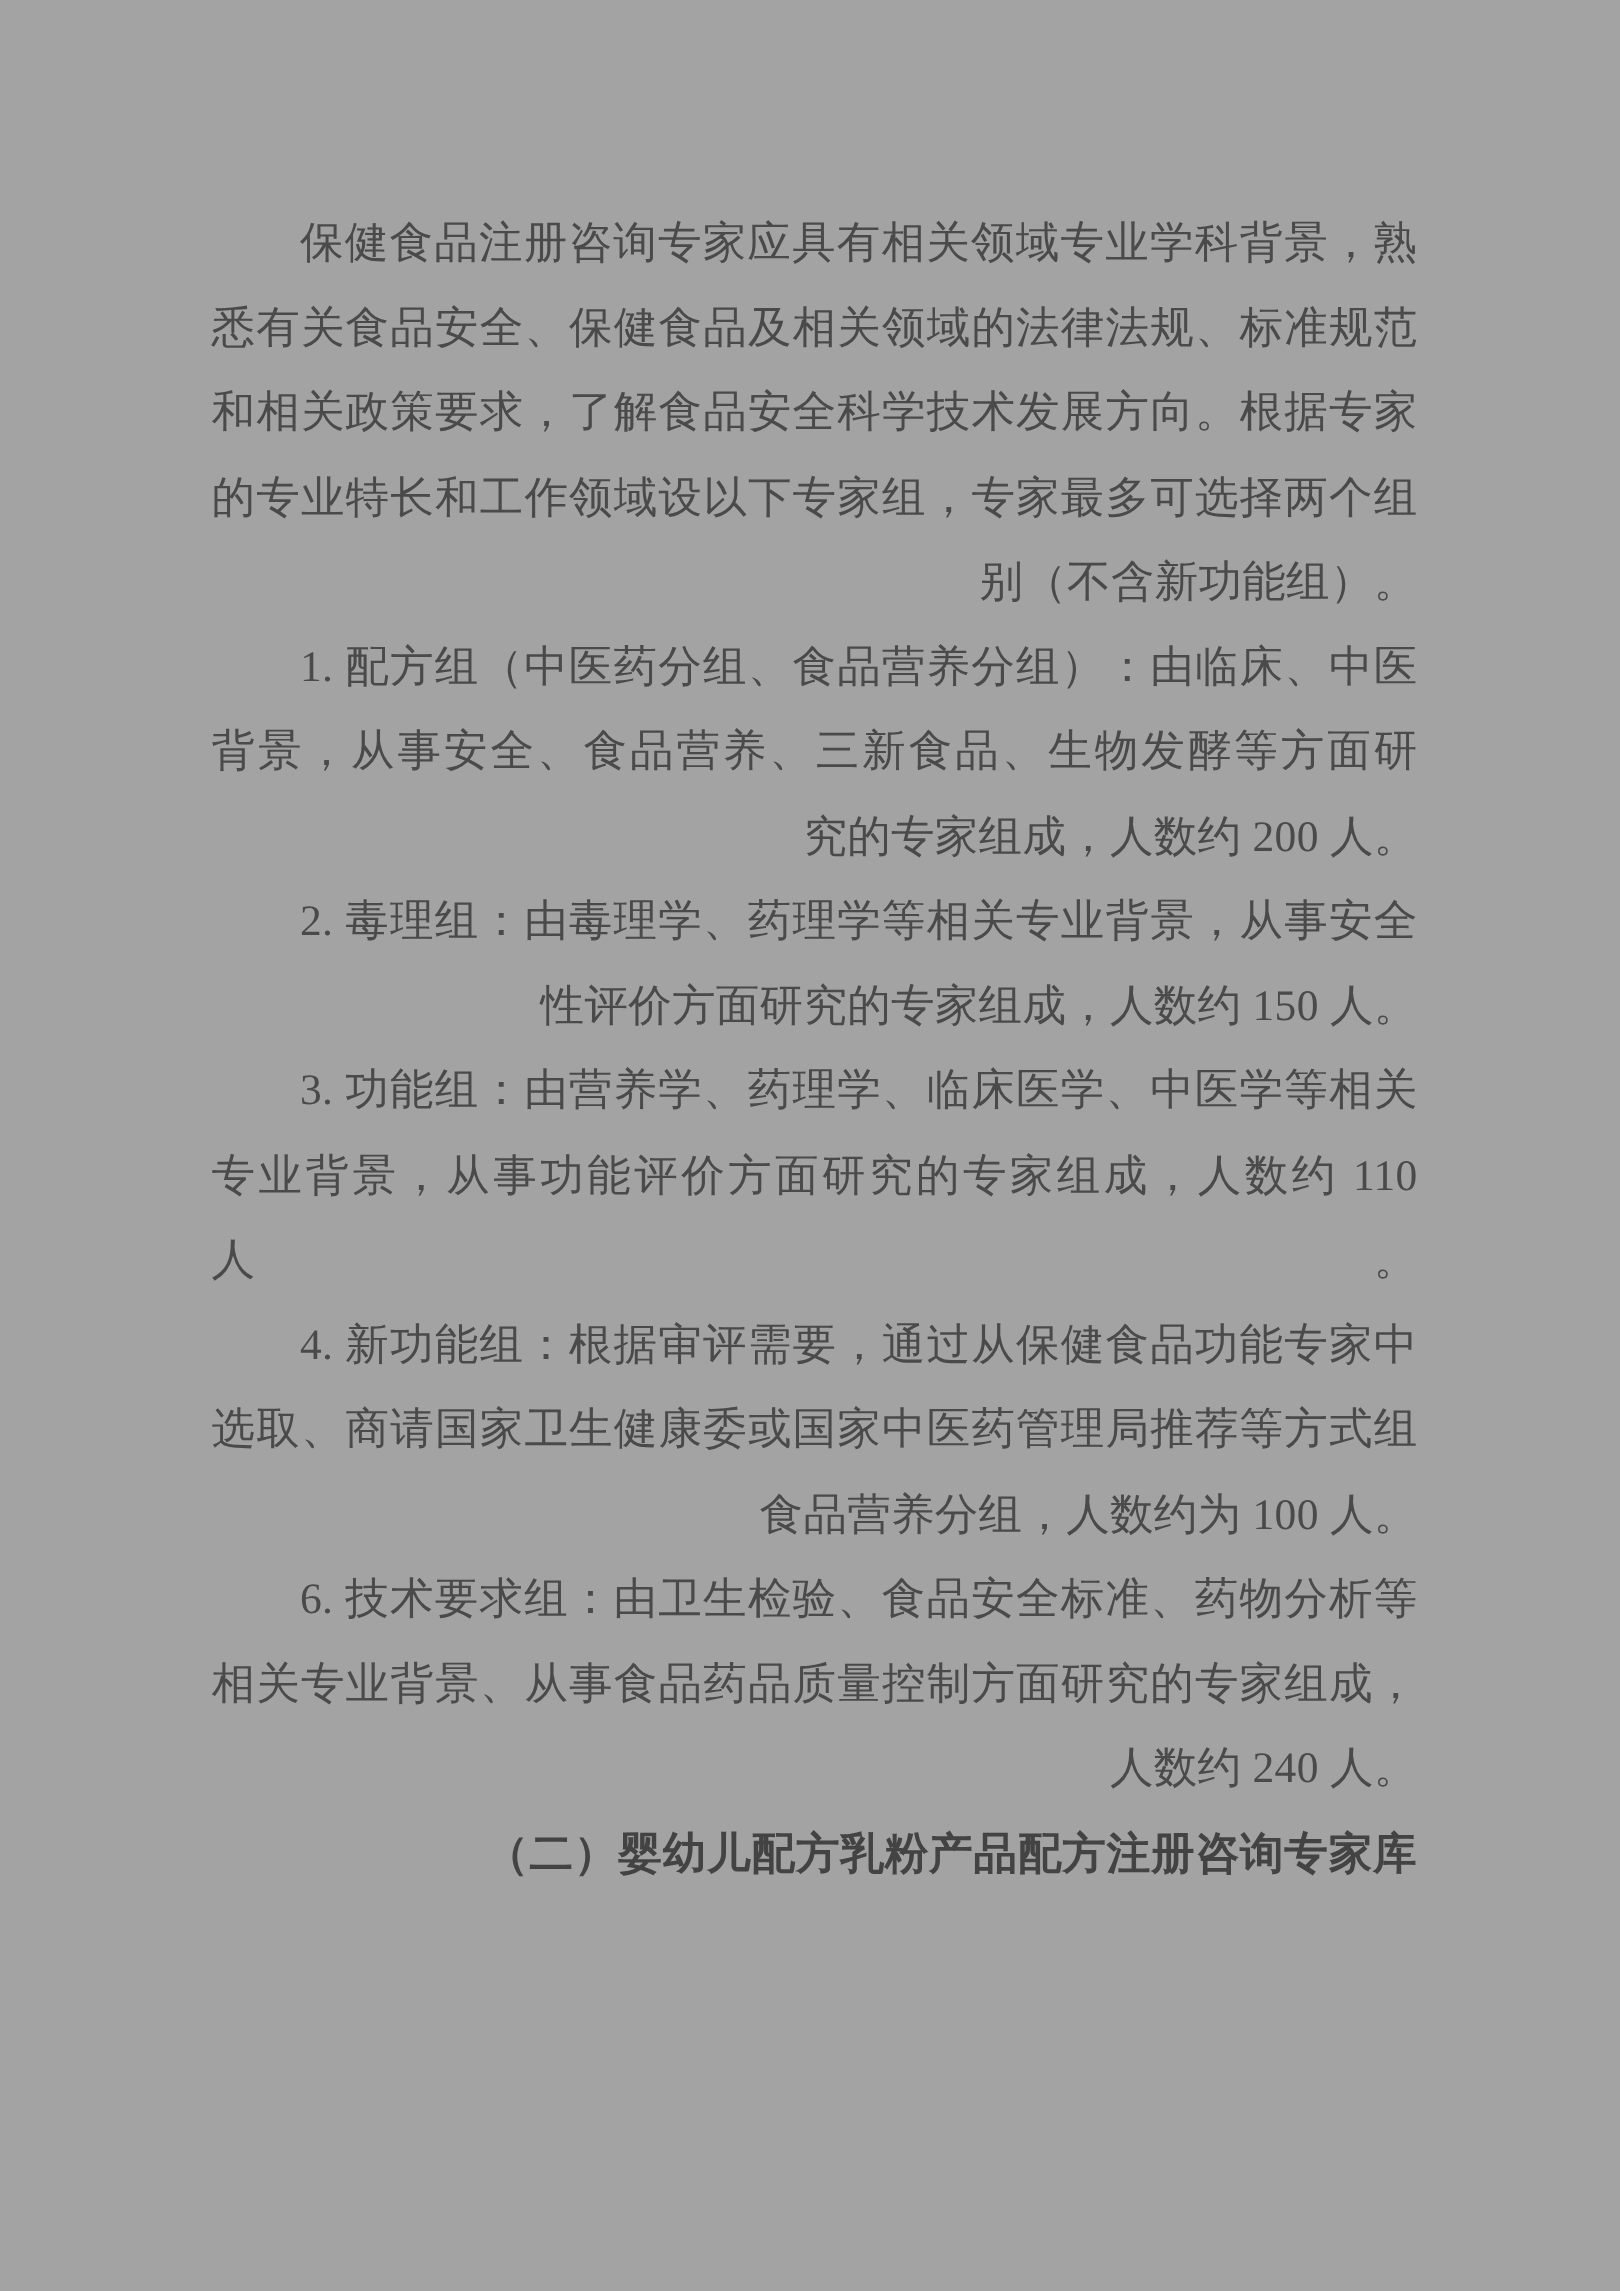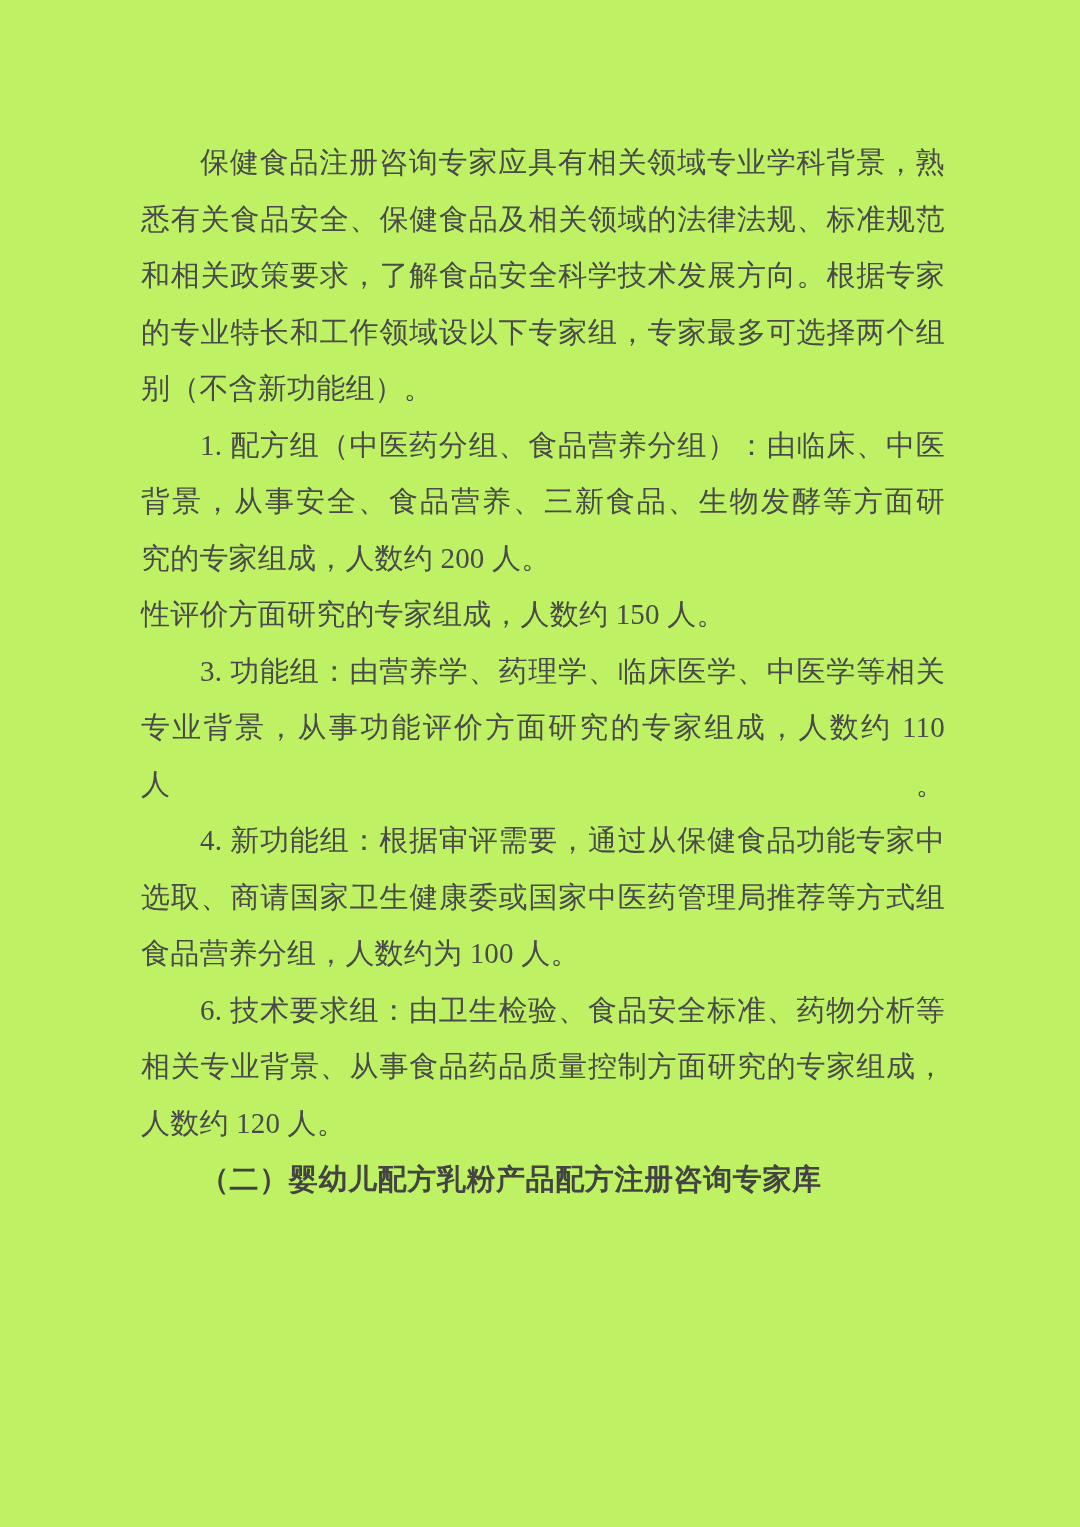--- a/index.html
+++ b/index.html
@@ -28,21 +28,21 @@
     width: 804px;
     color: #4a4a4a;
   }
   .paragraph {
     margin: 0;
     padding: 0;
   }
   .line {
     font-size: 29px;
     line-height: 56.5px;
-    text-align: left;
+    text-align: right;
     letter-spacing: 0.2px;
     white-space: normal;
     text-rendering: optimizeLegibility;
   }
   
   .line.fill {
     text-align: justify;
     text-align-last: justify;
     text-justify: inter-character;
   }
@@ -53,48 +53,49 @@
   
   .paragraph.heading .line {
     font-weight: bold;
     color: #434343;
     letter-spacing: 0.6px;
   }
 </style>
 </head>
 <body>
 
-<div class="page" style="background: #bef264;">
+<div class="page" style="background: #a3a3a3;">
   <div class="doc" style="color: rgb(74, 74, 74);">
       <div class="paragraph">
         <div class="line indent fill">保健食品注册咨询专家应具有相关领域专业学科背景，熟</div>
         <div class="line fill">悉有关食品安全、保健食品及相关领域的法律法规、标准规范</div>
         <div class="line fill">和相关政策要求，了解食品安全科学技术发展方向。根据专家</div>
         <div class="line fill">的专业特长和工作领域设以下专家组，专家最多可选择两个组</div>
         <div class="line">别（不含新功能组）。</div>
       </div>
       <div class="paragraph">
         <div class="line indent fill">1. 配方组（中医药分组、食品营养分组）：由临床、中医</div>
         <div class="line fill">背景，从事安全、食品营养、三新食品、生物发酵等方面研</div>
         <div class="line">究的专家组成，人数约 200 人。</div>
       </div>
       <div class="paragraph">
+        <div class="line indent fill">2. 毒理组：由毒理学、药理学等相关专业背景，从事安全</div>
         <div class="line">性评价方面研究的专家组成，人数约 150 人。</div>
       </div>
       <div class="paragraph">
         <div class="line indent fill">3. 功能组：由营养学、药理学、临床医学、中医学等相关</div>
         <div class="line fill">专业背景，从事功能评价方面研究的专家组成，人数约 110 人。</div>
       </div>
       <div class="paragraph">
         <div class="line indent fill">4. 新功能组：根据审评需要，通过从保健食品功能专家中</div>
         <div class="line fill">选取、商请国家卫生健康委或国家中医药管理局推荐等方式组</div>
         <div class="line">食品营养分组，人数约为 100 人。</div>
       </div>
       <div class="paragraph">
         <div class="line indent fill">6. 技术要求组：由卫生检验、食品安全标准、药物分析等</div>
         <div class="line fill">相关专业背景、从事食品药品质量控制方面研究的专家组成，</div>
-        <div class="line">人数约 120 人。</div>
+        <div class="line">人数约 240 人。</div>
       </div>
       <div class="paragraph heading">
         <div class="line indent">（二）婴幼儿配方乳粉产品配方注册咨询专家库</div>
       </div>
     </div>
 </div>
 
 </body></html>

